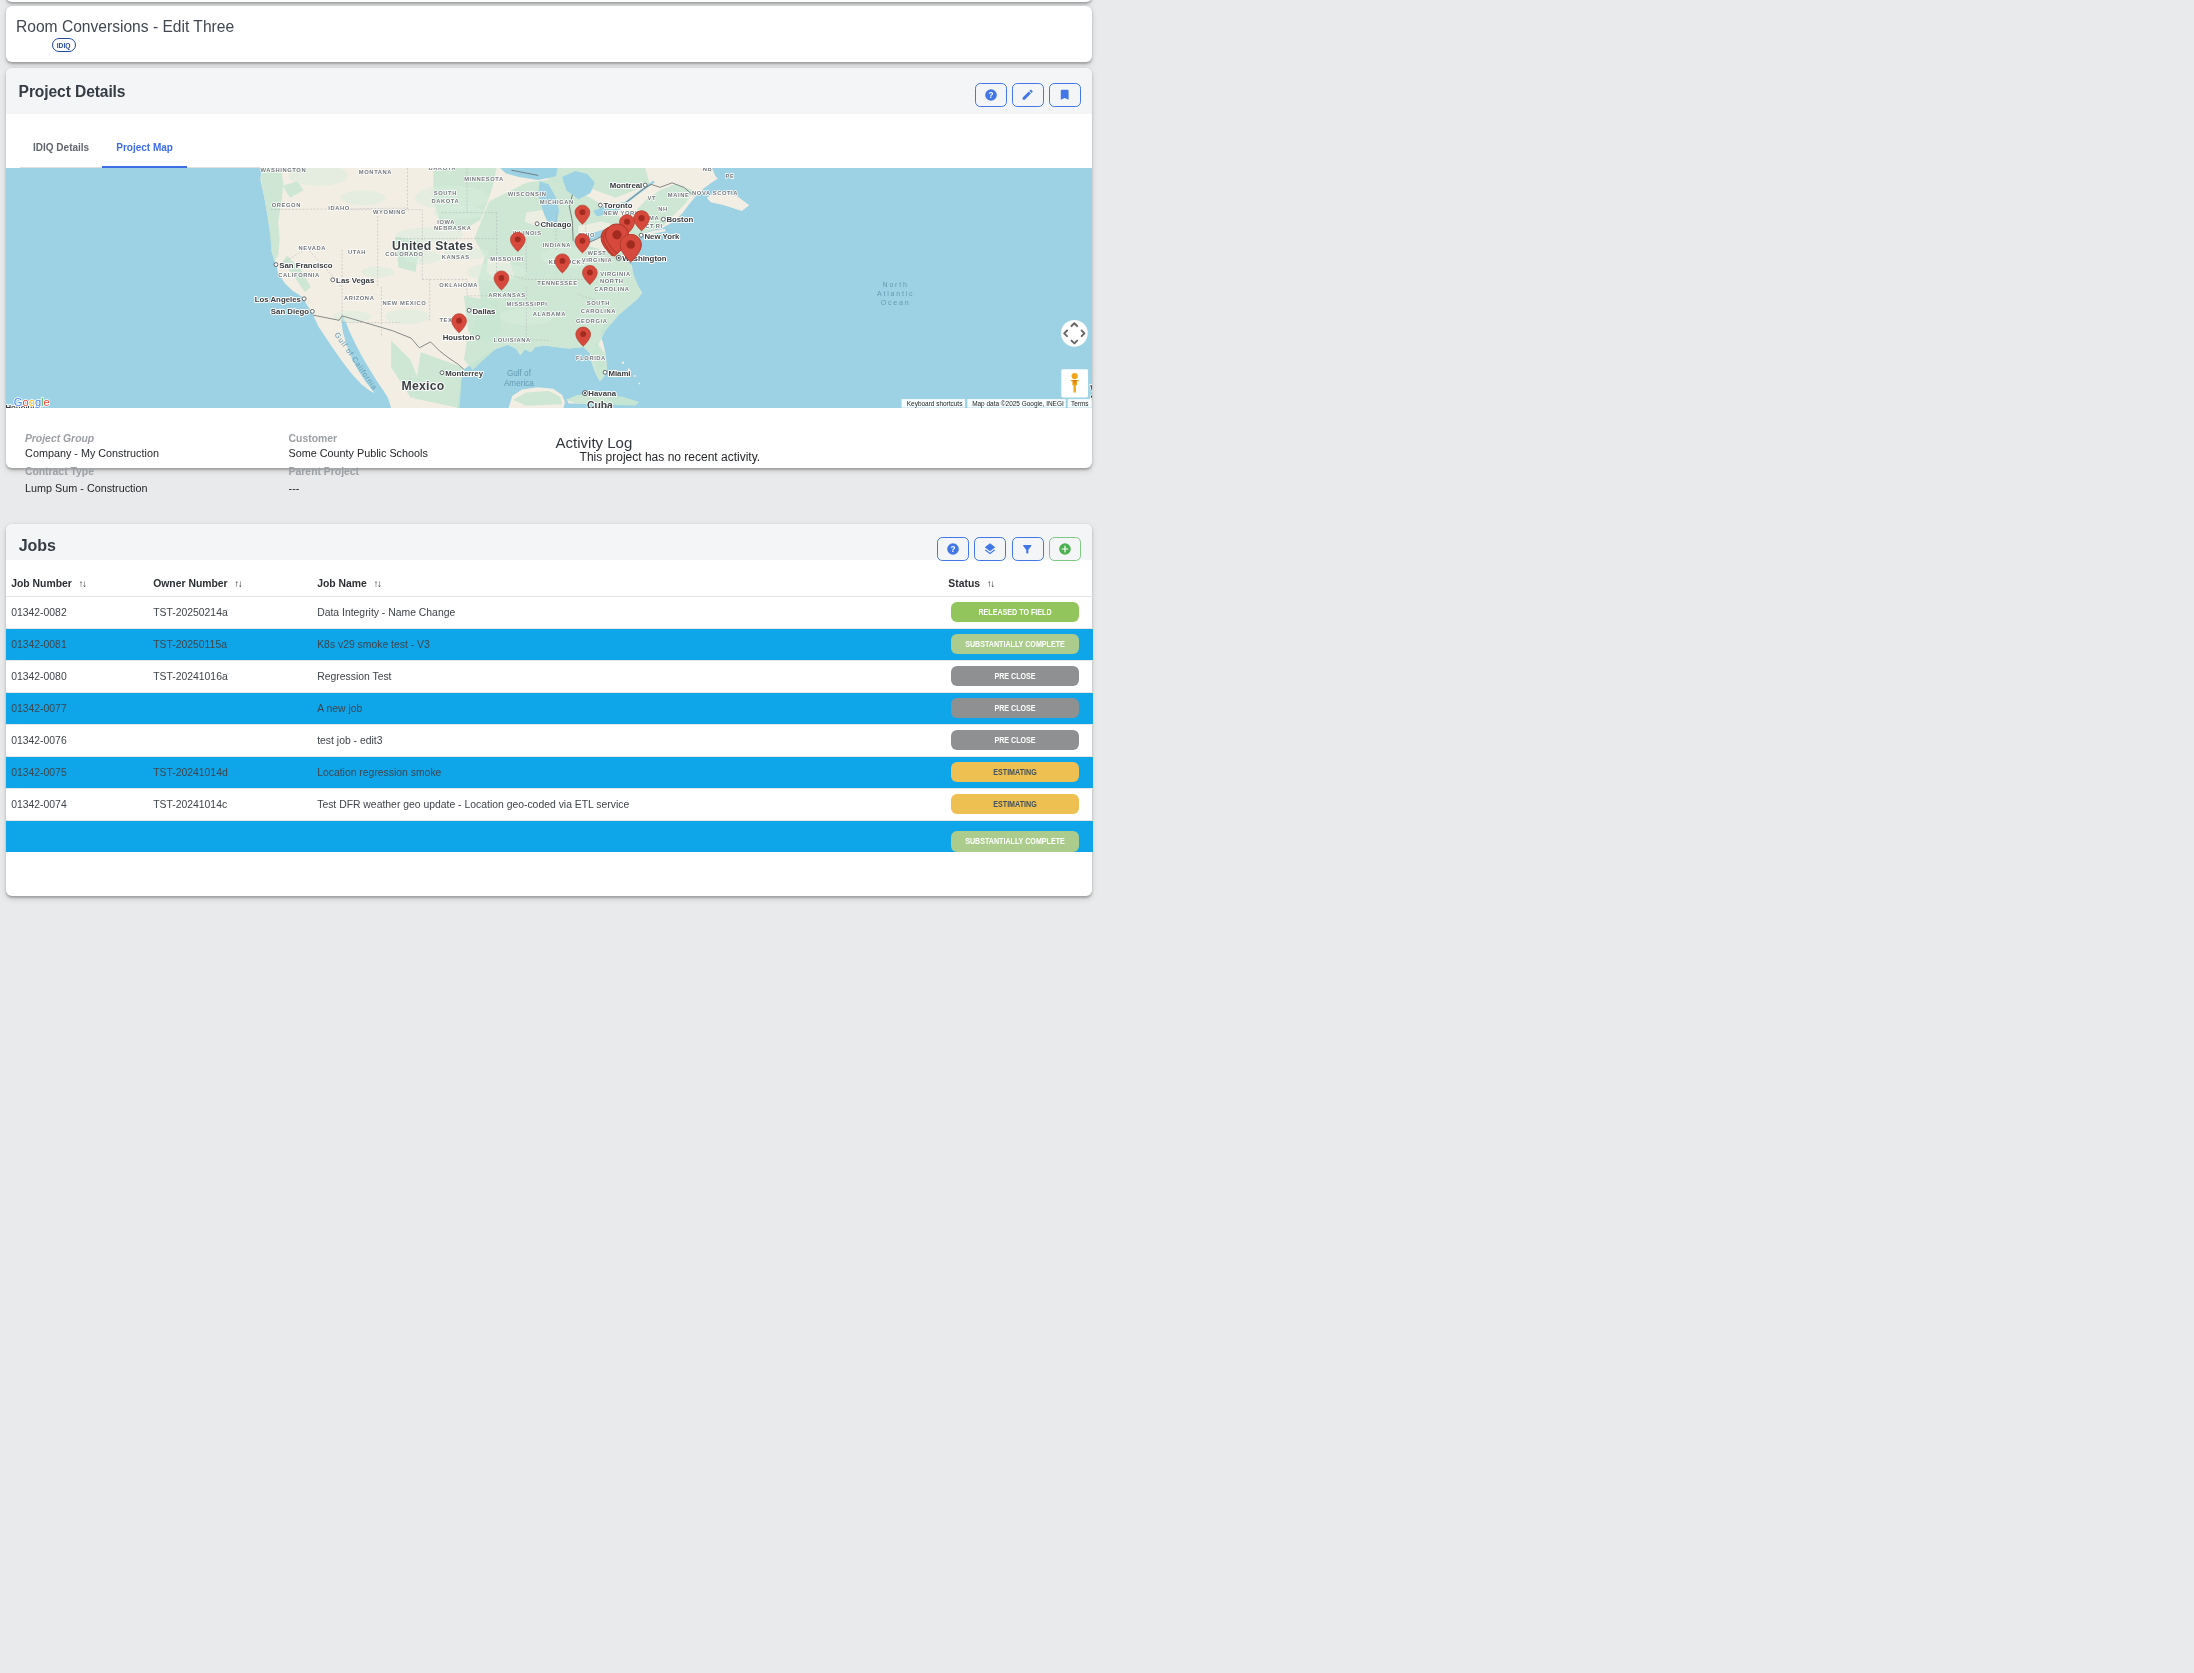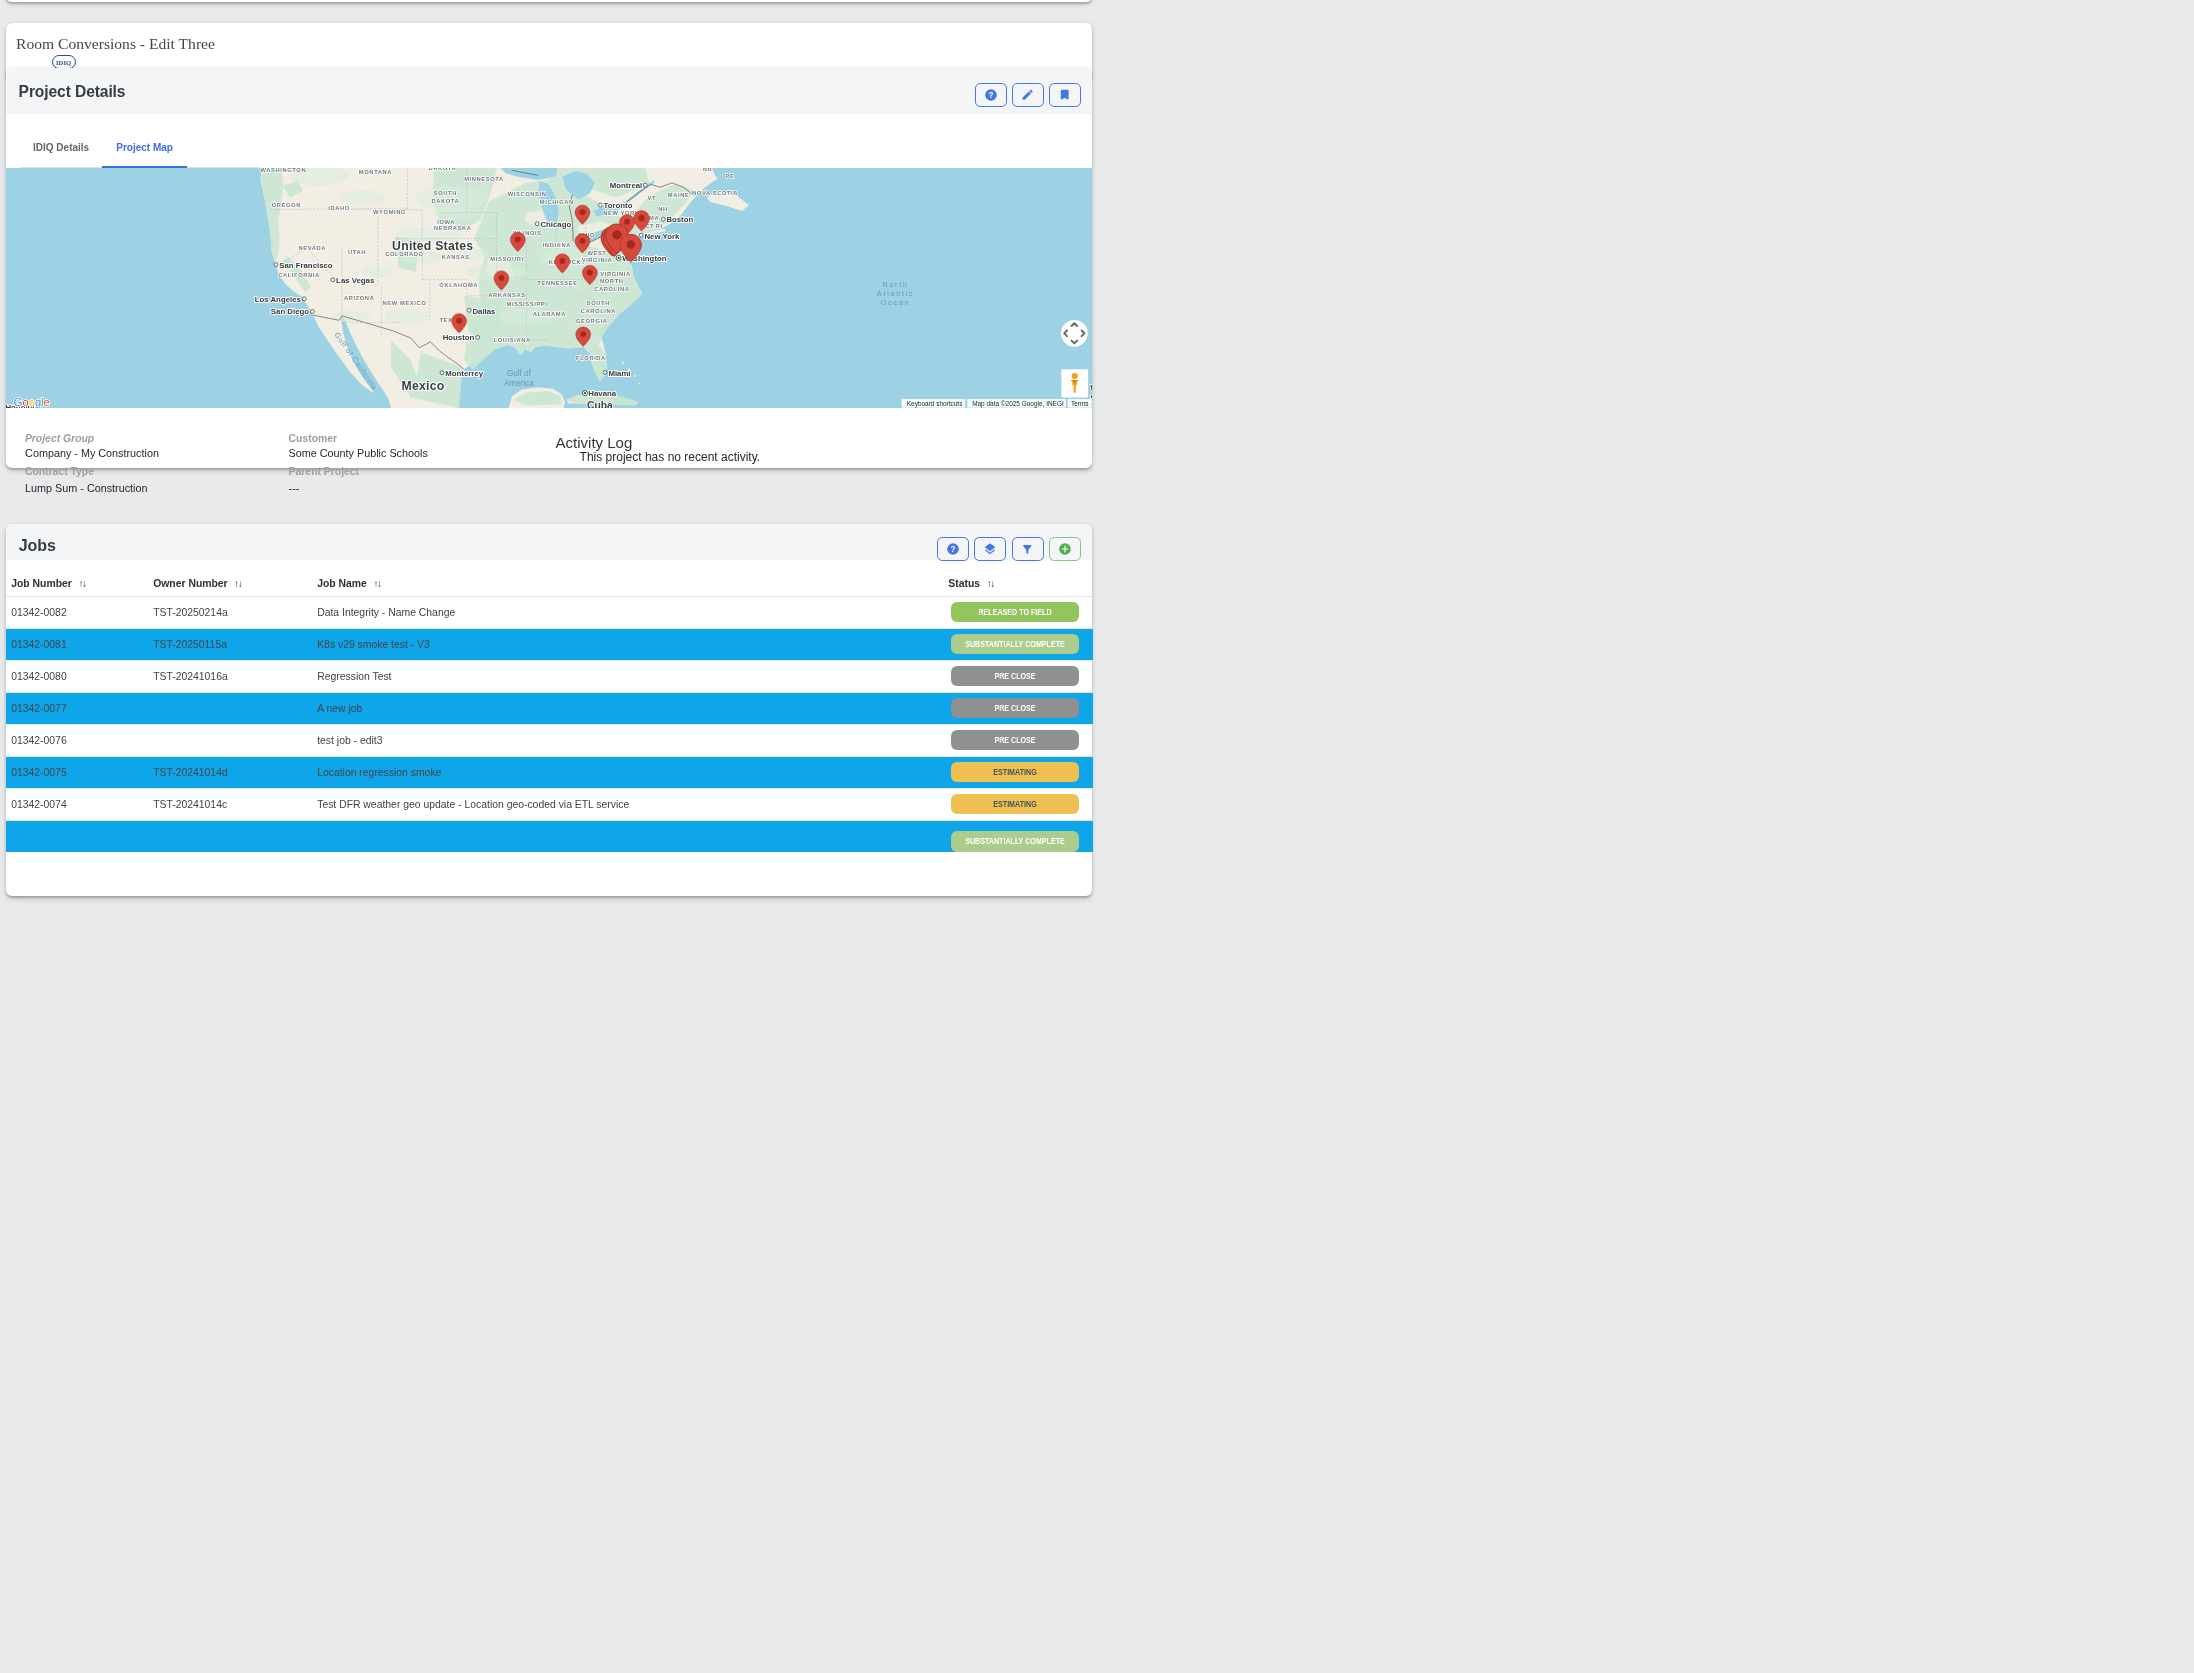--- a/index.html
+++ b/index.html
@@ -20,21 +20,21 @@
 table.jobs tr.z td { background:#0ea5e9; }
 .pill { display:block; width:128px; height:20.4px; border-radius:6px; color:#fff; font-size:8.2px; font-weight:bold; text-align:center; line-height:22px; }
 .pill i { display:block; font-style:normal; transform:scaleX(.87); }
 .sorti { display:inline-block; margin-left:6.7px; font-weight:normal; font-size:10px; color:#2c2f33; letter-spacing:-1.5px; }
 </style>
 </head>
 <body>
 
 <div style="position:absolute; left:5.6px; top:-15px; width:1086px; height:16.7px; background:#fff; border-radius:0 0 6px 6px; box-shadow:0 1.5px 2.2px rgba(0,0,0,.24), 0 2.2px 6px rgba(0,0,0,.12);"></div>
 
-<div class="card" style="top:23px; height:56px;font-family:Liberation Serif, serif;">
+<div class="card" style="top:6px; height:56px;">
   <div style="position:absolute; left:10.4px; top:11.5px; font-size:15.6px; color:#414750;">Room Conversions - Edit Three</div>
   <div style="position:absolute; left:10.6px; top:34px; font-size:10.8px; color:#42474e;margin-top:32px;">01342</div>
   <div style="position:absolute; left:46px; top:32px; width:24px; height:14px; border:0.7px solid #24489e; border-radius:7.4px; color:#24489e; font-size:6.7px; font-weight:bold; text-align:center; line-height:13.4px;">IDIQ</div>
 </div>
 
 <div class="card" style="top:68px; height:400px;">
   <div class="band" style="height:46px;"></div>
   <div class="h-title" style="left:13px; top:14.5px; font-size:15.6px;">Project Details</div>
   <div class="iconbtn" style="left:969px; top:15.2px;">
       <svg width="14" height="14" viewBox="0 0 24 24">

